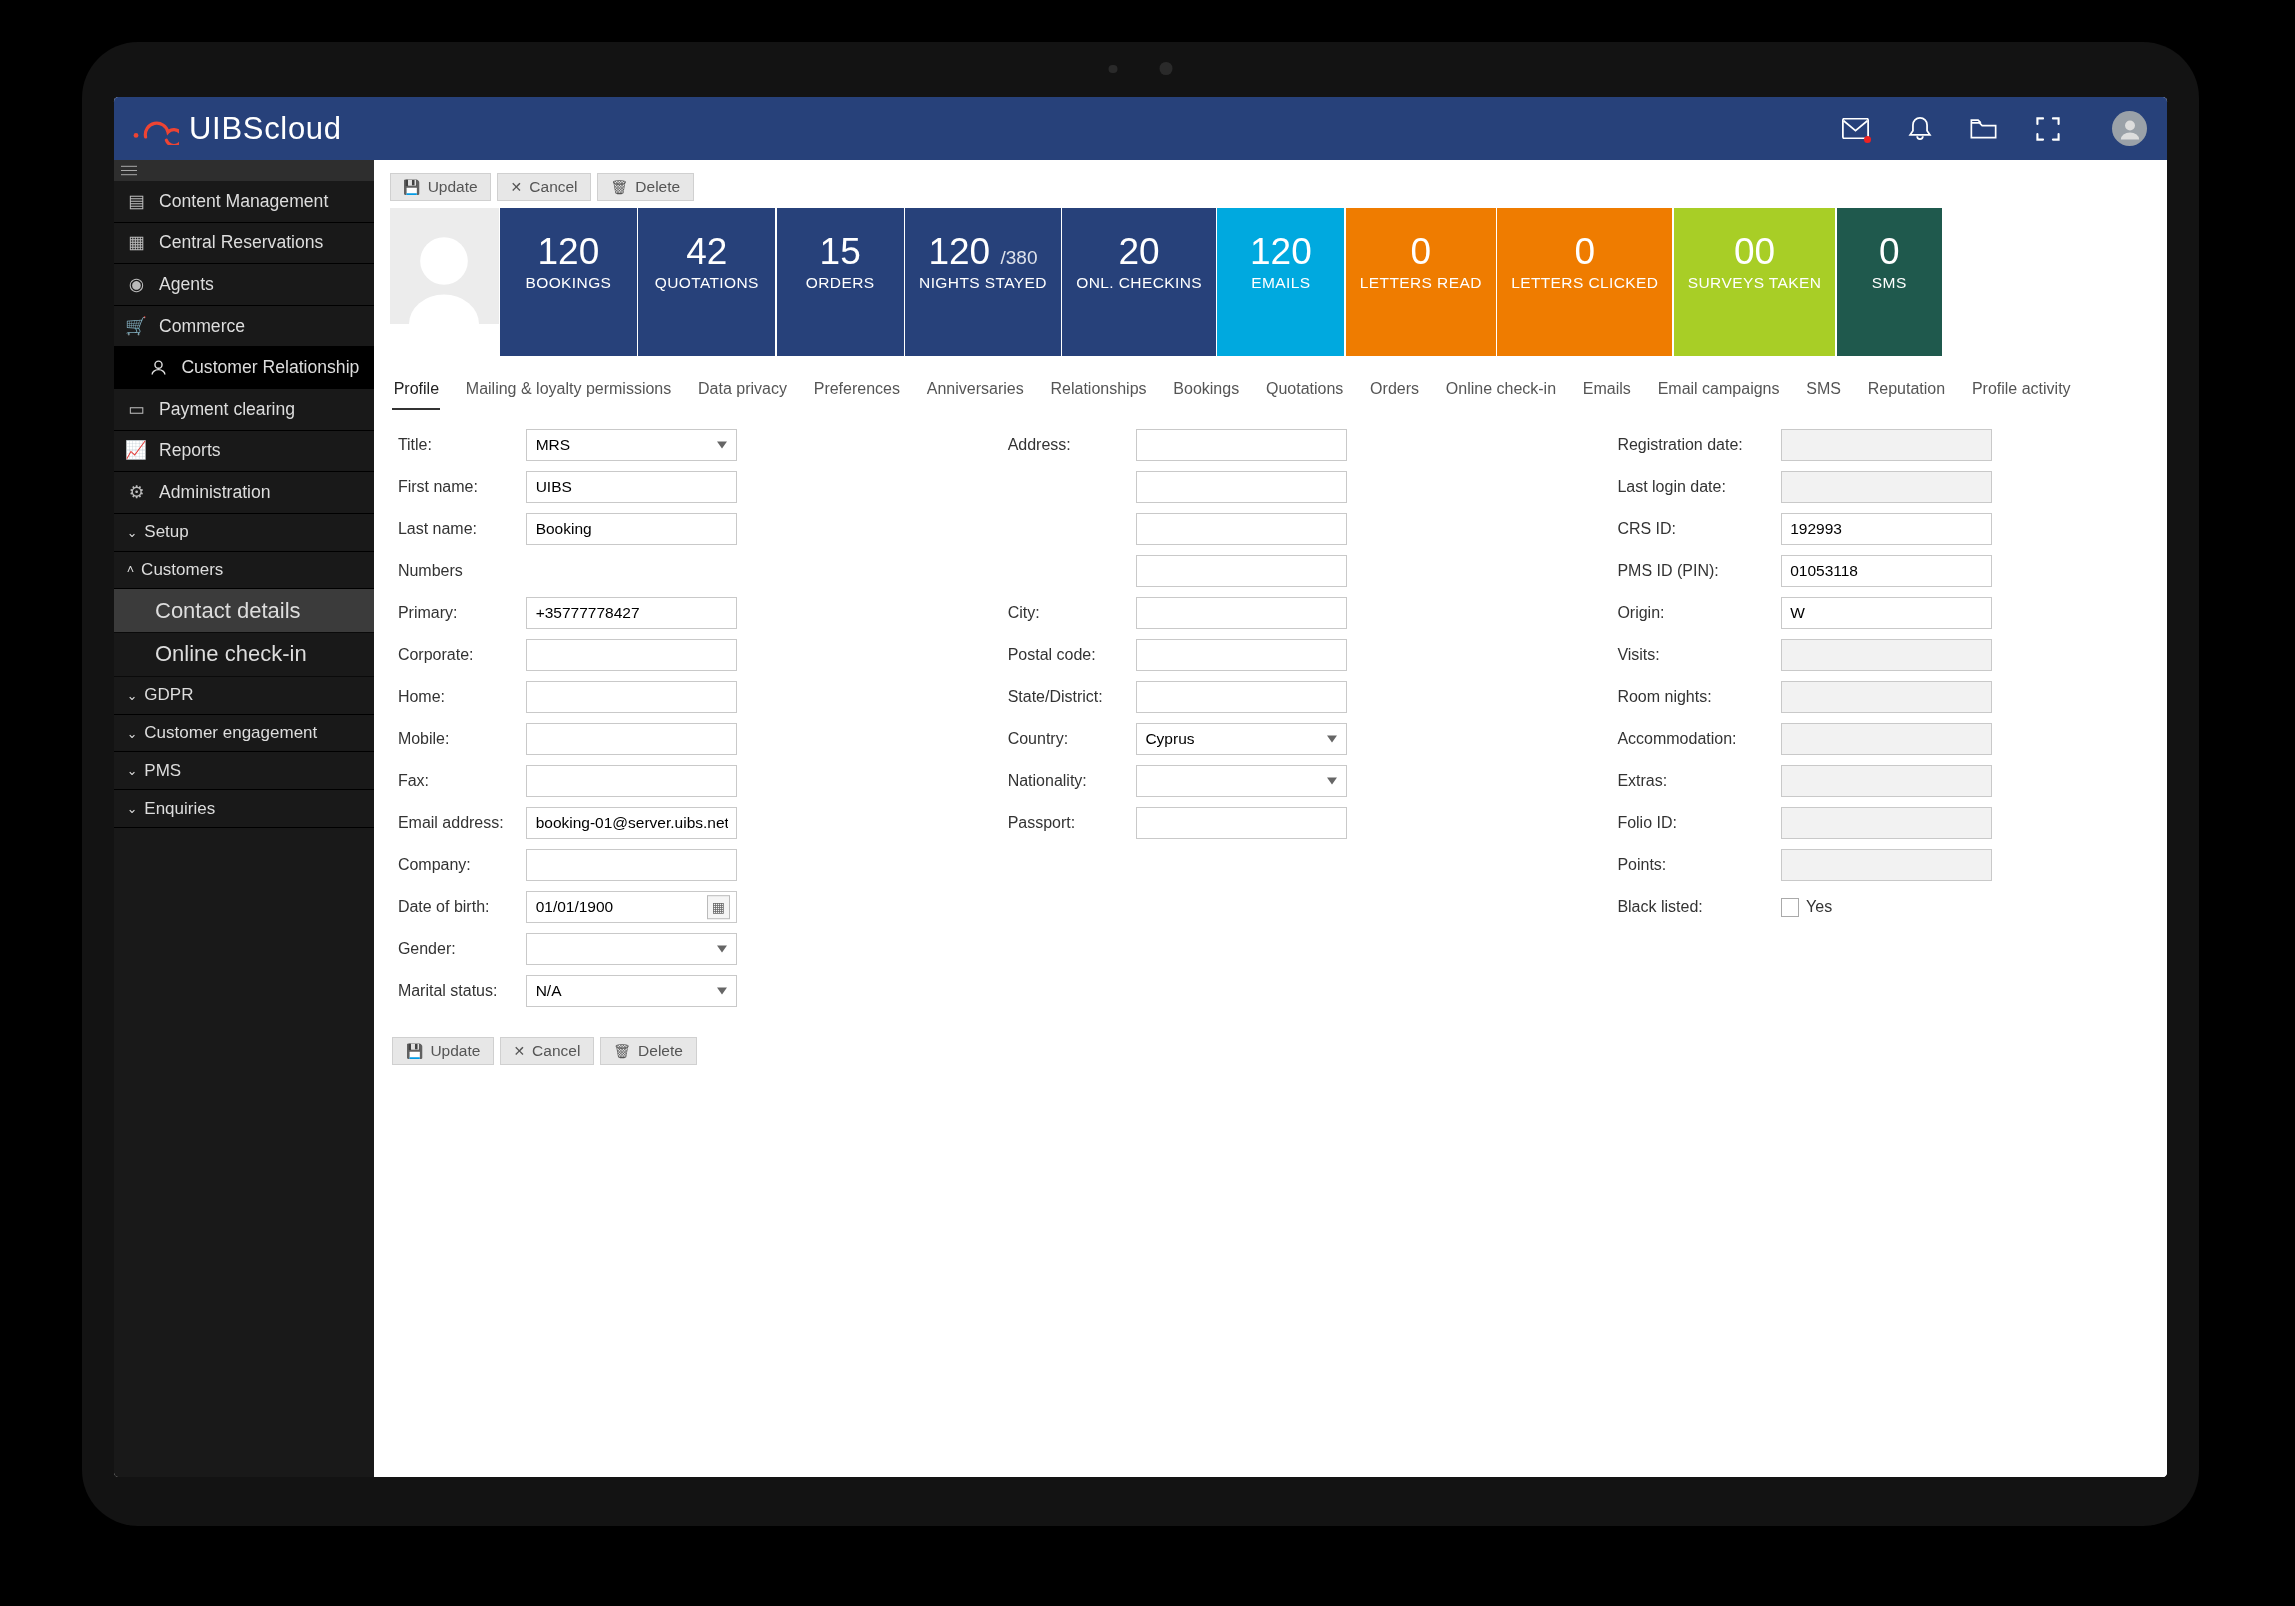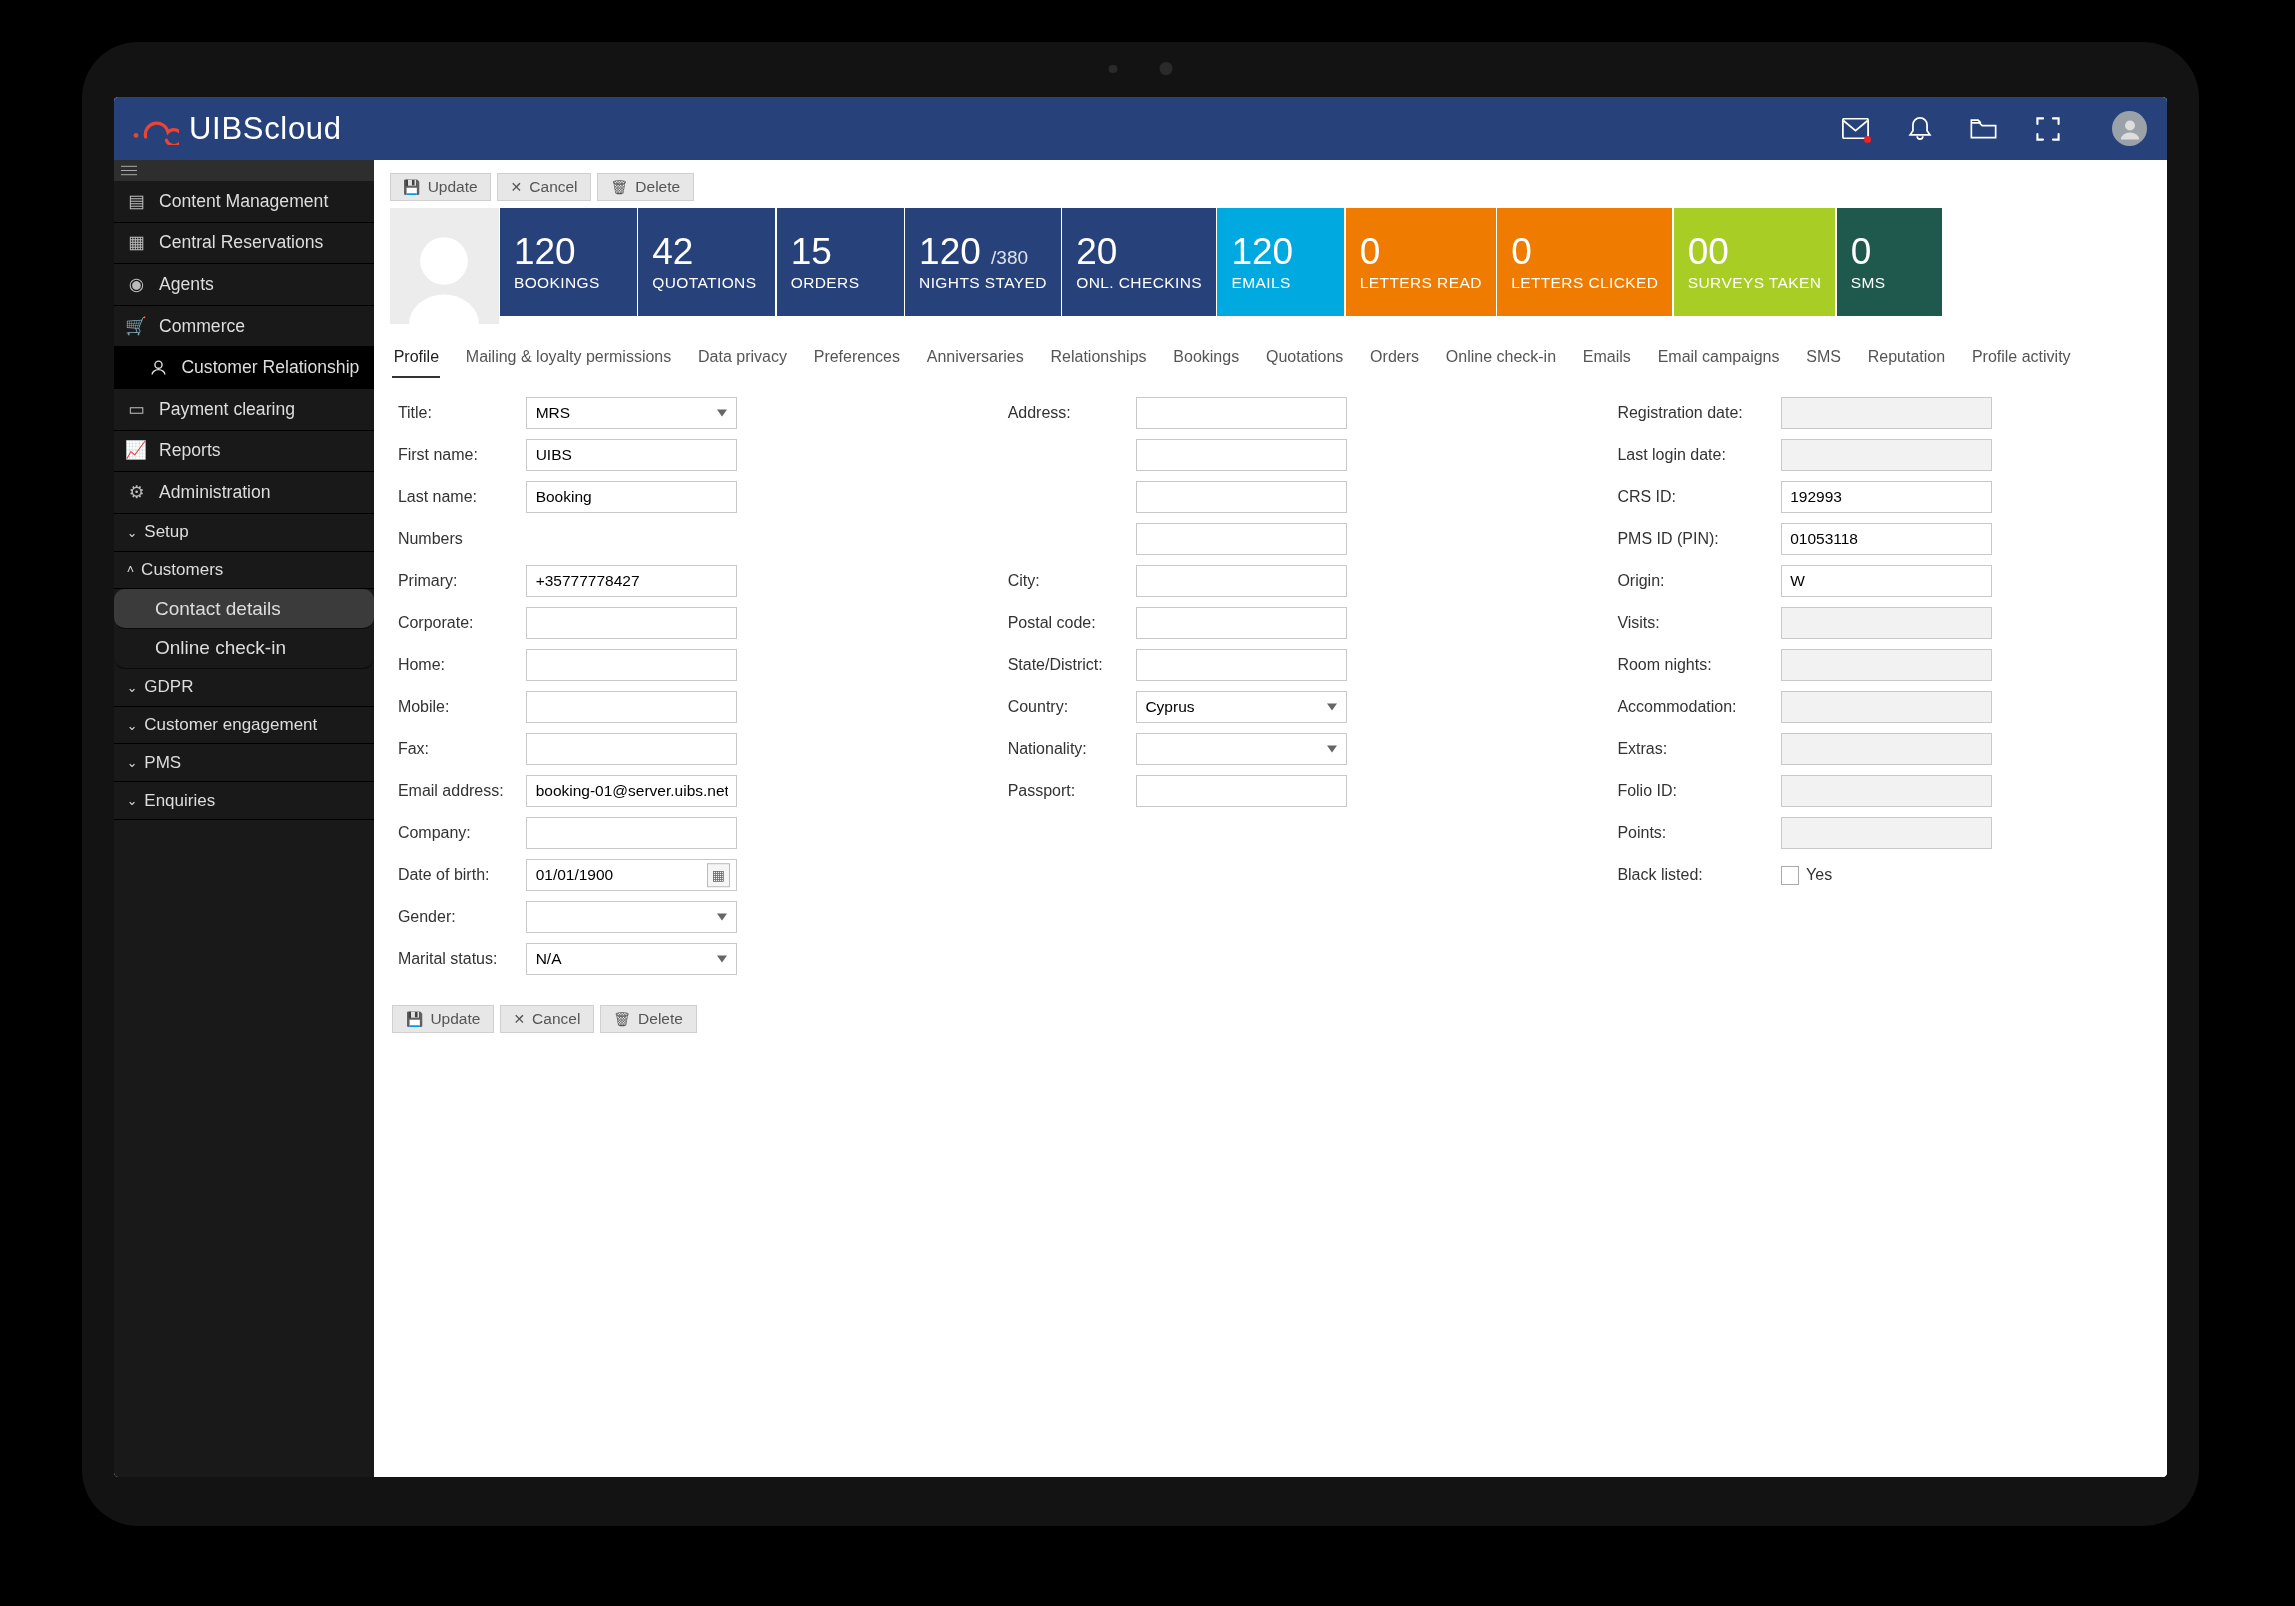--- a/index.html
+++ b/index.html
@@ -28,32 +28,32 @@
   
   .sidebar { width:260px; background:#191919; color:#ddd; font-size:17.6px; display:flex; flex-direction:column; }
   .sidebar .ham { height:21px; background:#2e2e2e; display:flex; align-items:center; padding-left:7px; }
   .sidebar .ham span{display:block;width:15.5px;height:1.4px;background:#aaa;box-shadow:0 -4.2px 0 #aaa,0 4.2px 0 #aaa;}
   .nav-item{display:flex;align-items:center;gap:12.7px;padding:9.8px 12.7px;border-bottom:0.7px solid #000;cursor:pointer;}
   .nav-item.active{background:#000;}
   .nav-item .nico{width:19.7px;height:19.7px;display:flex;align-items:center;justify-content:center;color:#bbb;}
   .nav-item.indent{padding-left:35px;}
   .nav-group{padding:8.4px 12.7px; display:flex; align-items:center; gap:7px; cursor:pointer; border-bottom:0.7px solid #000;font-size:17px;}
   .nav-group .chev{font-size:12.7px;}
-  .nav-sub{padding:8.4px 12.7px 8.4px 41px;cursor:pointer;border-bottom:0.7px solid #0a0a0a;font-size:19px;border-radius:11px;}
+  .nav-sub{padding:8.4px 12.7px 8.4px 41px;cursor:pointer;border-bottom:0.7px solid #0a0a0a;font-size:22px;}
   .nav-sub.active{background:#3b3b3b;}
   
   .content{flex:1; background:#fff; overflow:auto;}
   .toolbar{padding:12.7px 15.5px 7px 15.5px;}
   .btnbar{display:flex;gap:5.6px;}
   .tbtn{background:#e7e7e7;border:0.7px solid #d0d0d0;color:#555;padding:4.2px 12.7px;font-size:15.5px;display:flex;align-items:center;gap:7px;cursor:pointer;}
   .tbtn .bico{font-size:14px;}
   
   .statsrow{display:flex;padding:0 15.5px;gap:1.4px;}
   .person{width:109px;height:116px;background:#ececec;display:flex;align-items:flex-end;justify-content:center;}
-  .tile{flex:0 0 auto;min-width:137px;height:108px;color:#fff;padding:25px 14px 0 14px;font-weight:300;}
+  .tile{flex:0 0 auto;min-width:137px;height:148px;color:#fff;padding:25px 14px 0 14px;font-weight:300;text-align:center;}
   .tile .big{font-size:37px;line-height:1;}
   .tile .big .sub{font-size:19px;color:rgba(255,255,255,.85);}
   .tile .lbl{font-size:15.5px;margin-top:4.2px;letter-spacing:0.4px;}
   .c-blue{background:#27417a;}
   .c-cyan{background:#00a9df;}
   .c-orange{background:#ef7c00;}
   .c-lime{background:#a8ce26;}
   .c-teal{background:#1f594d;}
   .tile.nar{min-width:127px;}
   

